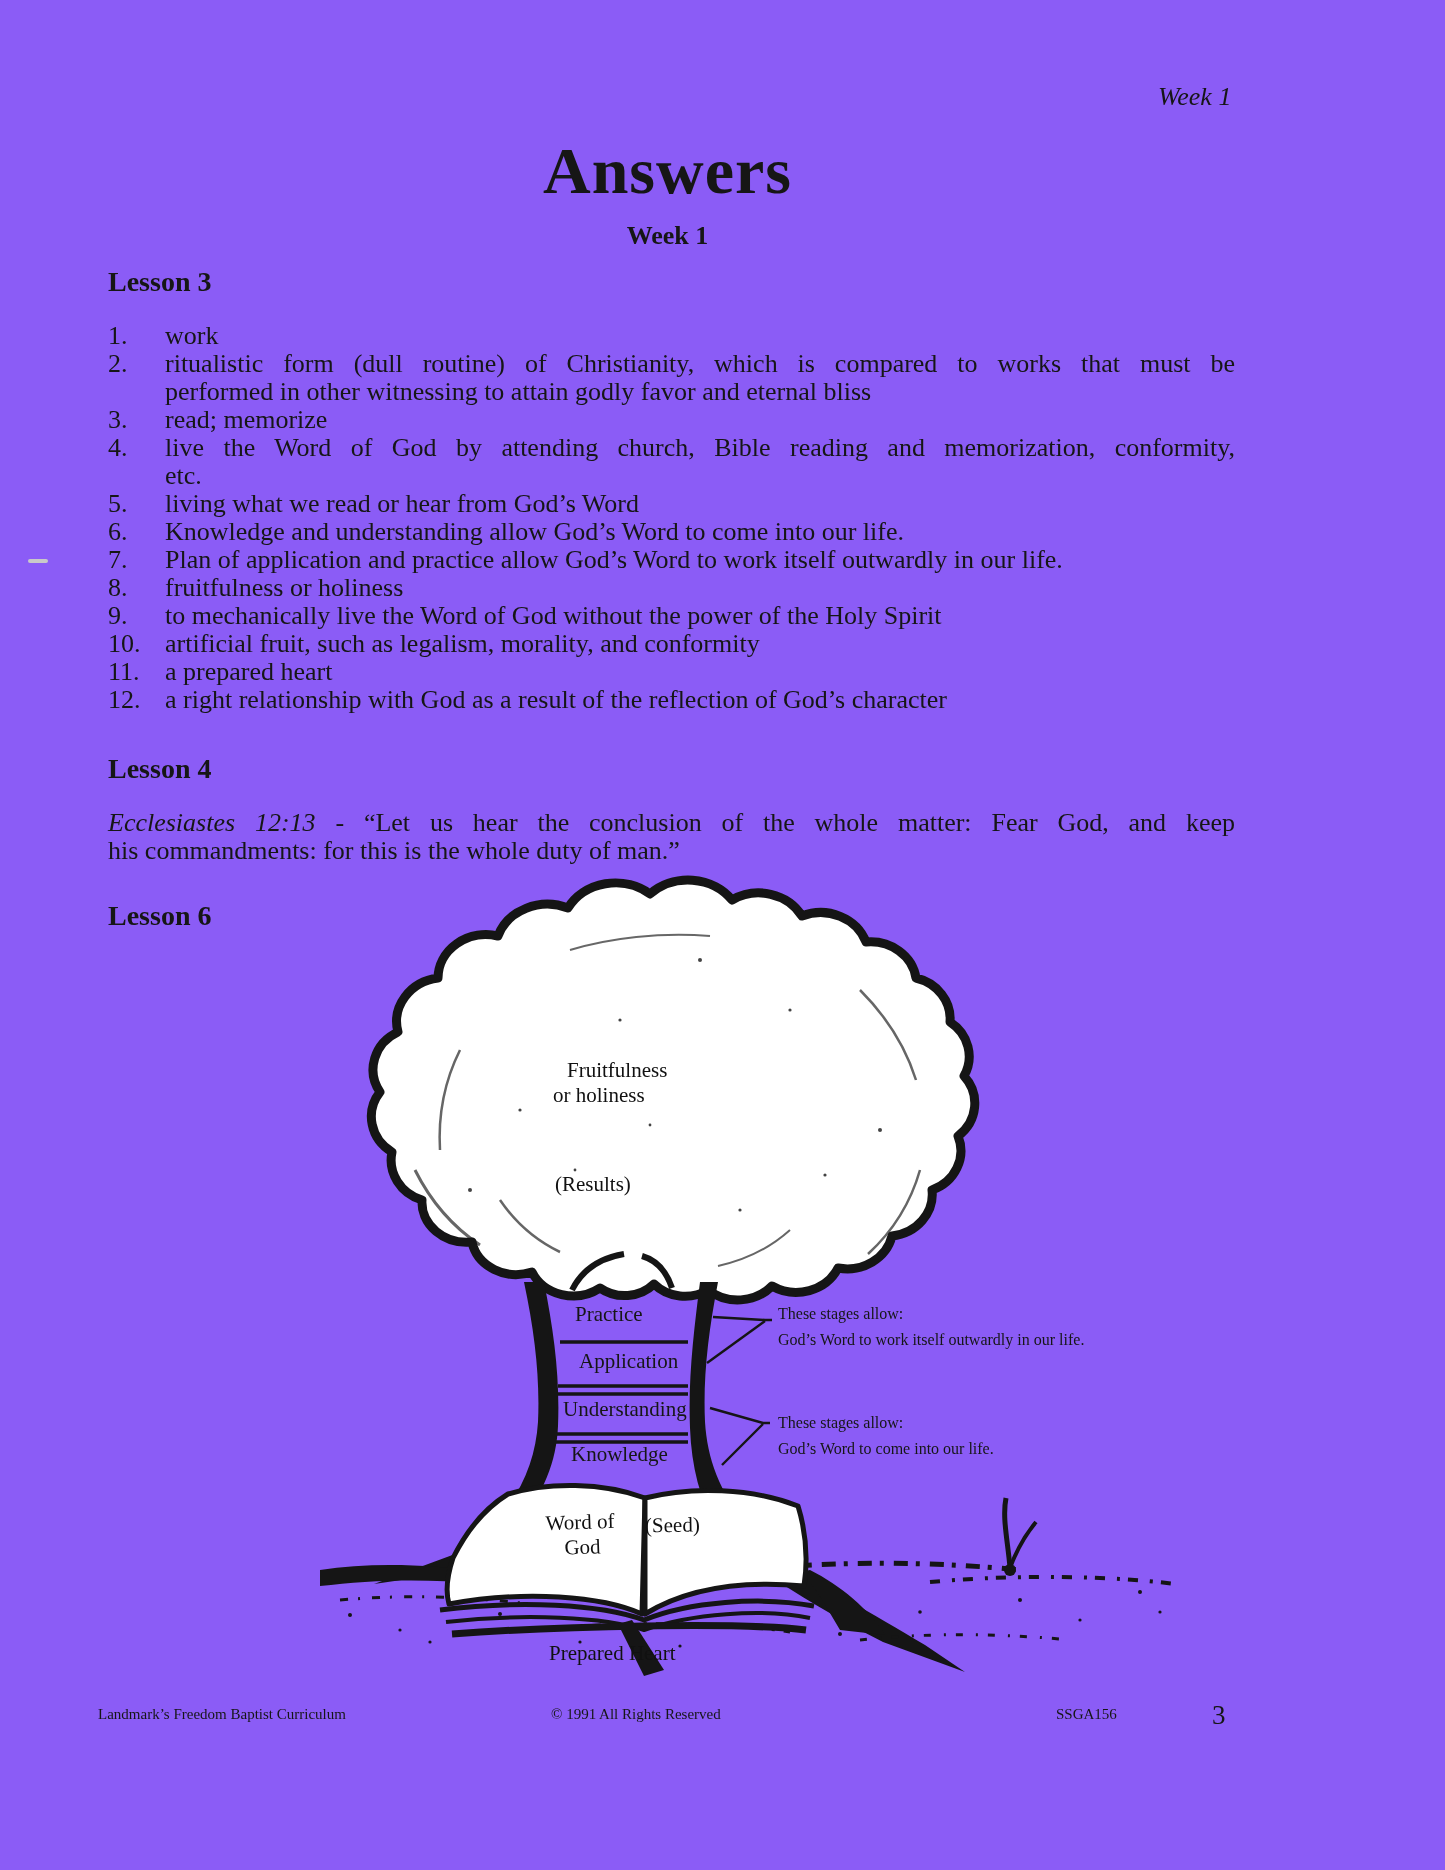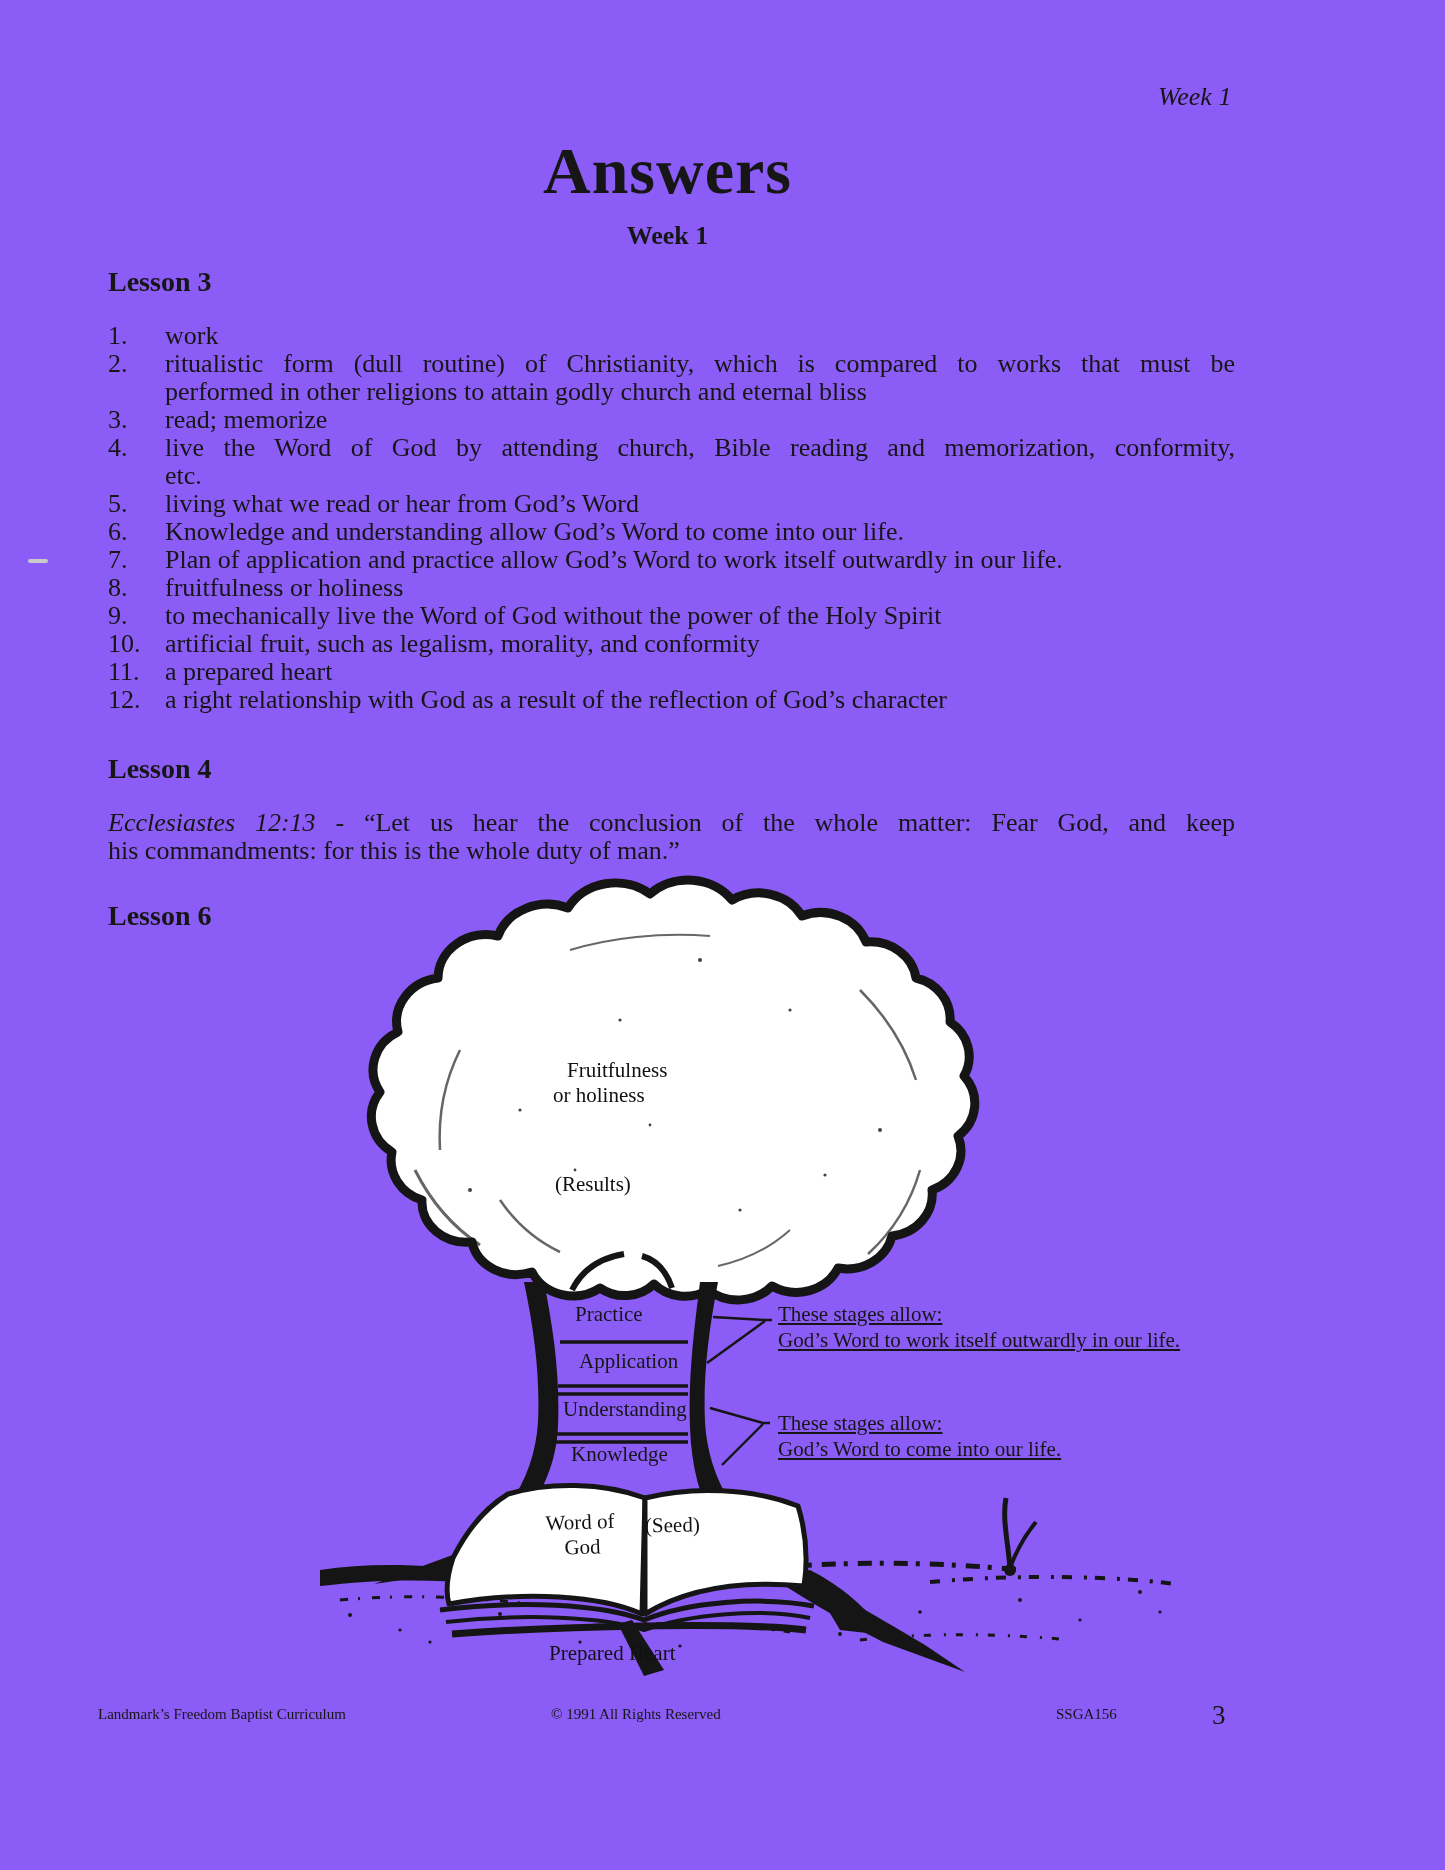--- a/index.html
+++ b/index.html
@@ -35,21 +35,21 @@
   
   .dlab{font-size:21px;line-height:25px;color:#111;}
   .lab-fruit{left:553px;top:1058px;}
   .lab-fruit .l1{padding-left:14px;}
   .lab-results{left:555px;top:1172px;}
   .stage{font-size:21px;}
   .st-practice{left:575px;top:1302px;}
   .st-application{left:579px;top:1349px;}
   .st-understanding{left:563px;top:1397px;}
   .st-knowledge{left:571px;top:1442px;}
-  .ann{font-size:21px;line-height:26px;width:440px;text-decoration:underline;}
+  .ann{font-size:16px;line-height:26px;width:440px;}
   .ann-1{left:778px;top:1301px;}
   .ann-2{left:778px;top:1410px;}
   .lab-wog{left:546px;top:1510px;transform:rotate(-2deg);}
   .lab-wog .l2{padding-left:18px;}
   .lab-seed{left:645px;top:1513px;transform:rotate(-1deg);}
   .lab-heart{left:549px;top:1641px;}
   
   .footer-item{font-size:15px;}
   .f-left{left:98px;top:1706px;}
   .f-center{left:551px;top:1706px;}
@@ -80,21 +80,21 @@
     <div class="item">
       <div class="num">1.</div>
       <div class="lines">
           <div>work</div>
         </div>
     </div>
     <div class="item">
       <div class="num">2.</div>
       <div class="lines">
           <div class="jline">ritualistic form (dull routine) of Christianity, which is compared to works that must be</div>
-          <div>performed in other religions to attain godly church and eternal bliss</div>
+          <div>performed in other witnessing to attain godly favor and eternal bliss</div>
         </div>
     </div>
     <div class="item">
       <div class="num">3.</div>
       <div class="lines">
           <div>read; memorize</div>
         </div>
     </div>
     <div class="item">
       <div class="num">4.</div>

